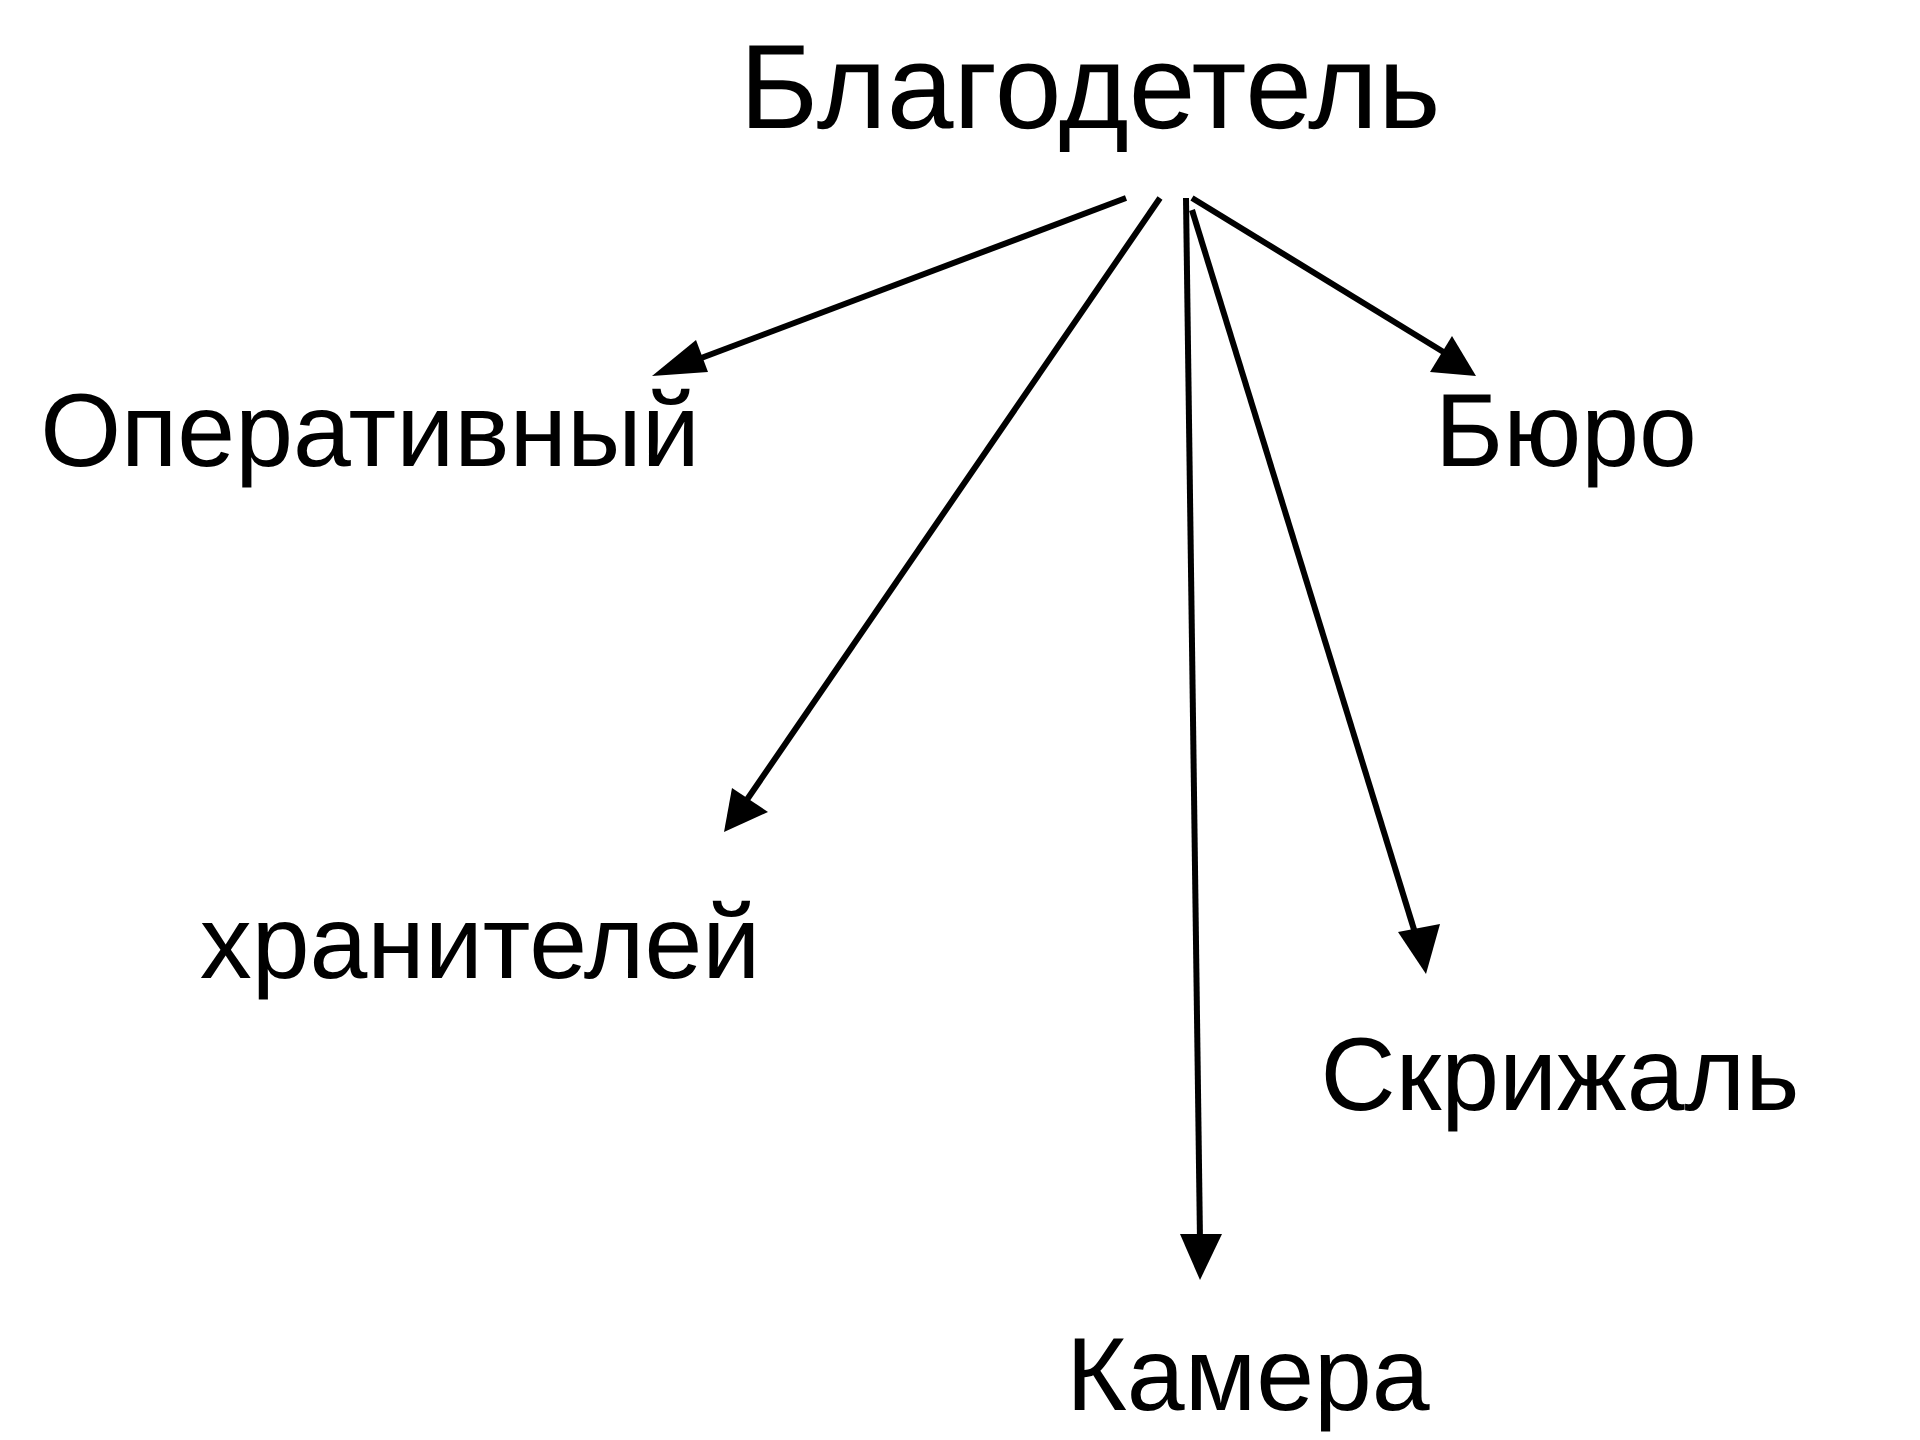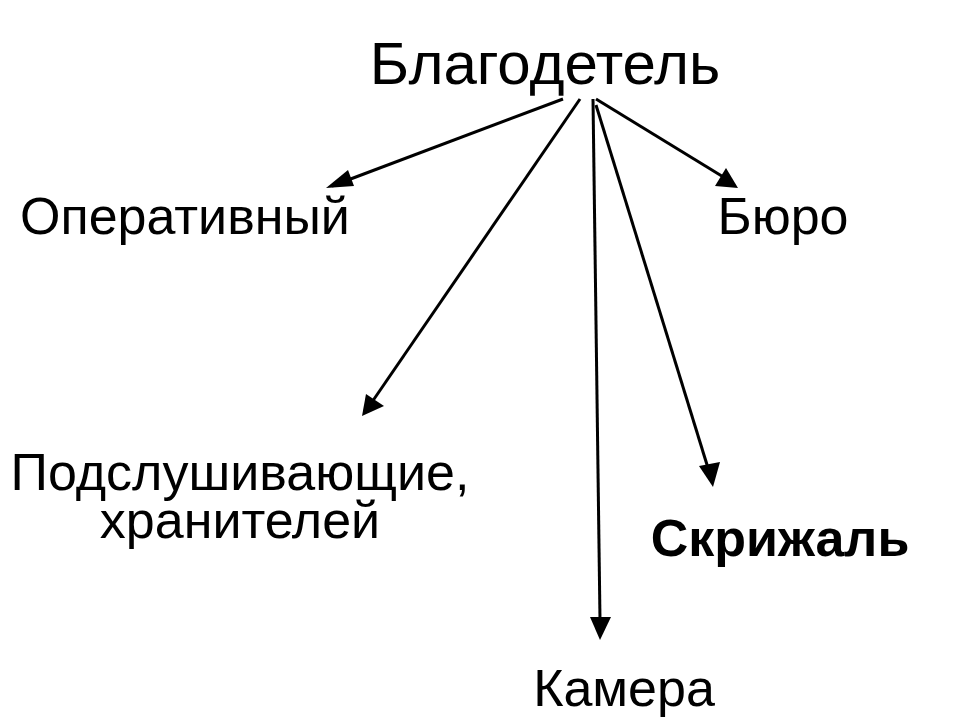--- a/index.html
+++ b/index.html
@@ -1,24 +1,24 @@
 <!DOCTYPE html>
 <html><head>
   <meta charset="utf-8">
   <style>
     html, body { margin: 0; padding: 0; background: #ffffff; }
     body { width: 960px; height: 720px; position: relative; overflow: hidden;
            font-family: "Liberation Sans", sans-serif; color: #000; }
     .node { position: absolute; text-align: center; white-space: nowrap; line-height: 1.2; }
-    .root { font-size: 60px; left: 310px; top: 4px; width: 470px; line-height: 80px; margin-top: 20px; }
+    .root { font-size: 60px; left: 310px; top: 4px; width: 470px; line-height: 80px; }
     .leaf { font-size: 52px; line-height: 48px; }
     #n-oper  { left: 10px;  top: 192px; width: 350px; }
     #n-bureau{ left: 628px; top: 192px; width: 310px; }
     #n-devices{ left: 0px;  top: 448px; width: 480px; }
-    #n-tablet{ left: 650px; top: 514px; width: 260px; font-weight: bold; }
+    #n-tablet{ left: 650px; top: 514px; width: 260px; }
     #n-camera{ left: 509px; top: 664px; width: 230px; }
     svg.edges { position: absolute; left: 0; top: 0; }
   </style>
 </head>
 <body>
 
 <svg class="edges" width="960" height="720" viewBox="0 0 960 720">
   <defs>
     <marker id="arrow" viewBox="0 0 10 10" refX="9" refY="5" markerWidth="9" markerHeight="9" orient="auto-start-reverse" markerUnits="userSpaceOnUse">
       <path d="M0,0 L10,5 L0,10 z" fill="#000"></path>
@@ -44,21 +44,20 @@
 
 <div class="node leaf" id="n-oper">
   <div>Оперативный</div>
 </div>
 
 <div class="node leaf" id="n-bureau">
   <div>Бюро</div>
 </div>
 
 <div class="node leaf" id="n-devices">
-  <div>Подслушивающие,</div>
   <div>хранителей</div>
 </div>
 
 <div class="node leaf" id="n-tablet">
   <div>Скрижаль</div>
 </div>
 
 <div class="node leaf" id="n-camera">
   <div>Камера</div>
 </div>

